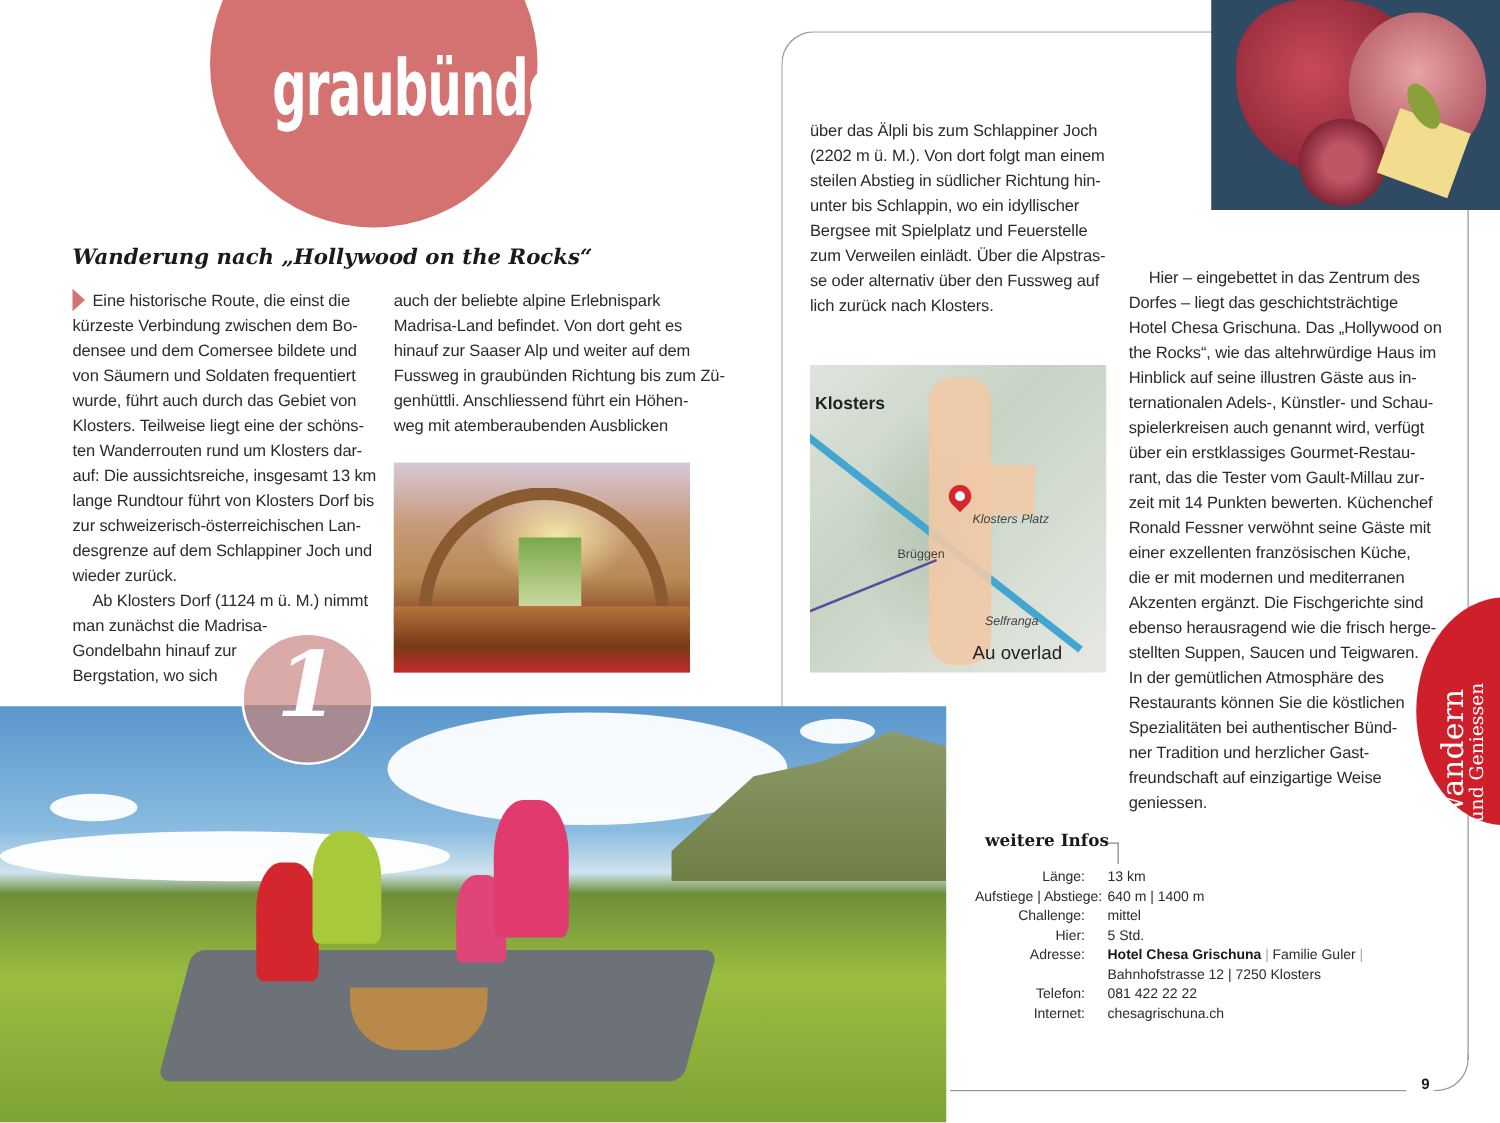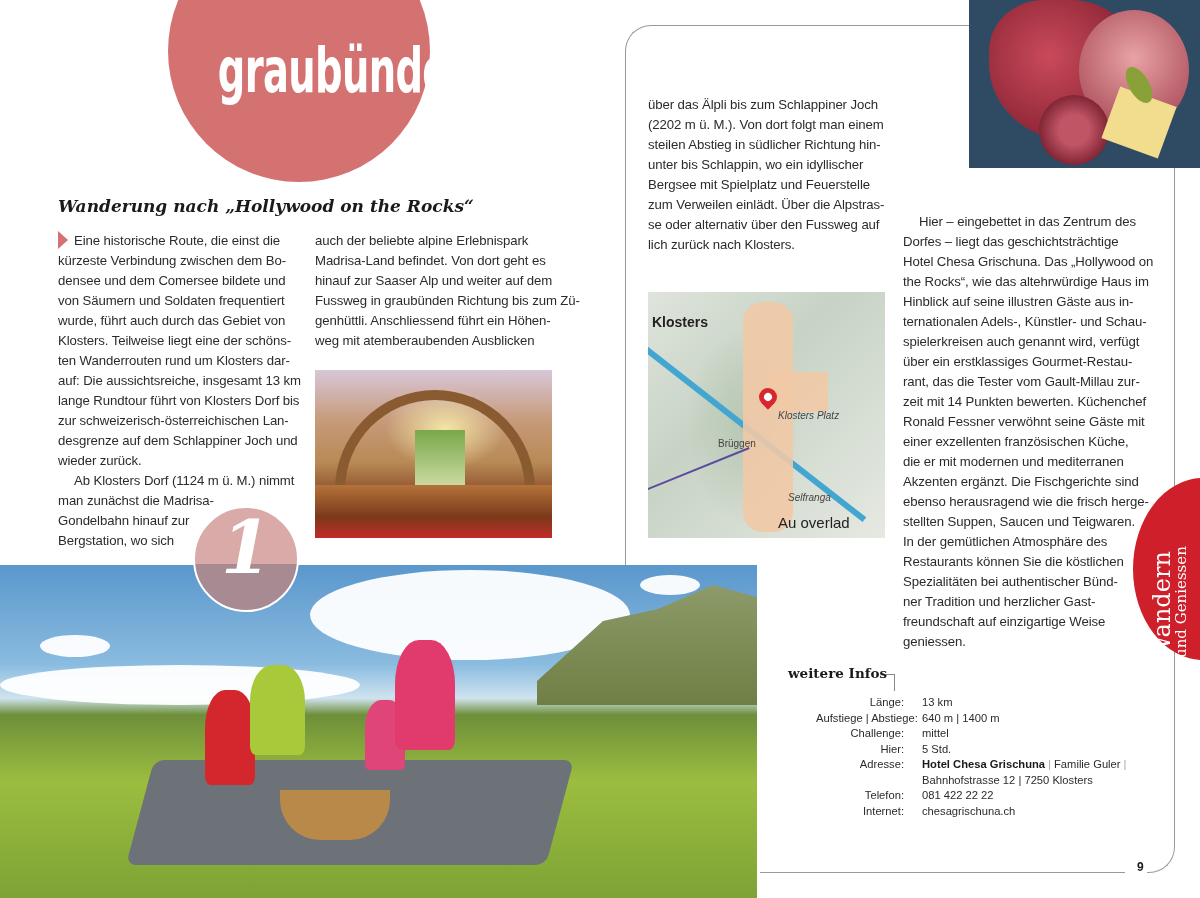--- a/index.html
+++ b/index.html
@@ -153,21 +153,21 @@
 
   
   .info-title {
     position: absolute; left: 788px; top: 665px; font-family: "DejaVu Serif", serif; font-weight: bold; font-size: 13.5px; color: #1a1a1a;
   }
   .info-bracket {
     position: absolute; left: 886px; top: 674px; width: 9px; height: 17px; border-top: 1px solid #888; border-right: 1px solid #888;
   }
   .info-table { position: absolute; left: 780px; top: 695px; }
   .info-row { display: flex; font-size: 11.2px; line-height: 15.5px; color: #2b2b2b; }
-  .info-label { width: 106px; text-align: right; padding-right: 18px; white-space: nowrap; margin-left: 36px; }
+  .info-label { width: 106px; text-align: right; padding-right: 18px; white-space: nowrap; }
   .info-value { white-space: nowrap; }
   .info-value b { font-weight: bold; color: #1a1a1a; }
   .sep { color: #aaaaaa; padding: 0 3px; }
 
   .page-number {
     position: absolute; left: 1134px; top: 860px; font-family: "Liberation Sans", sans-serif; font-weight: bold; font-size: 12px; color: #1a1a1a;
     background: #fff; padding: 0 3px;
   }
 </style>
 </head>

